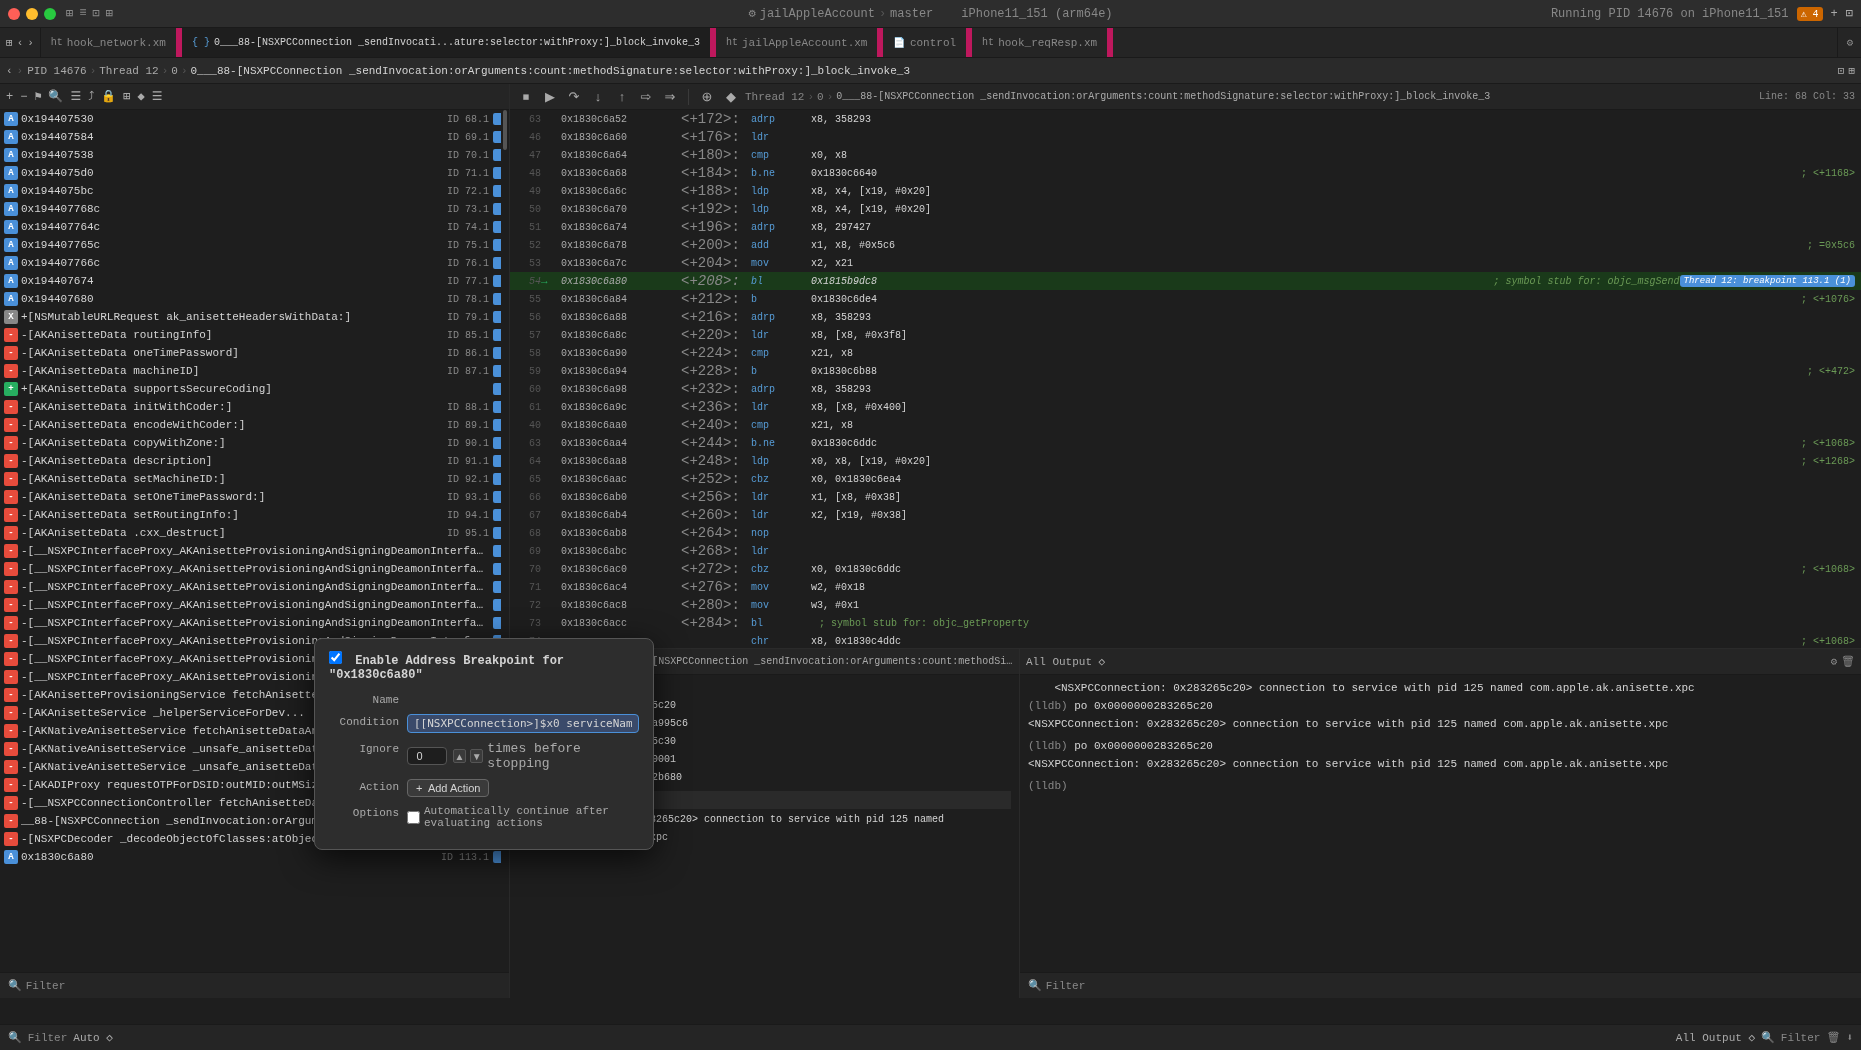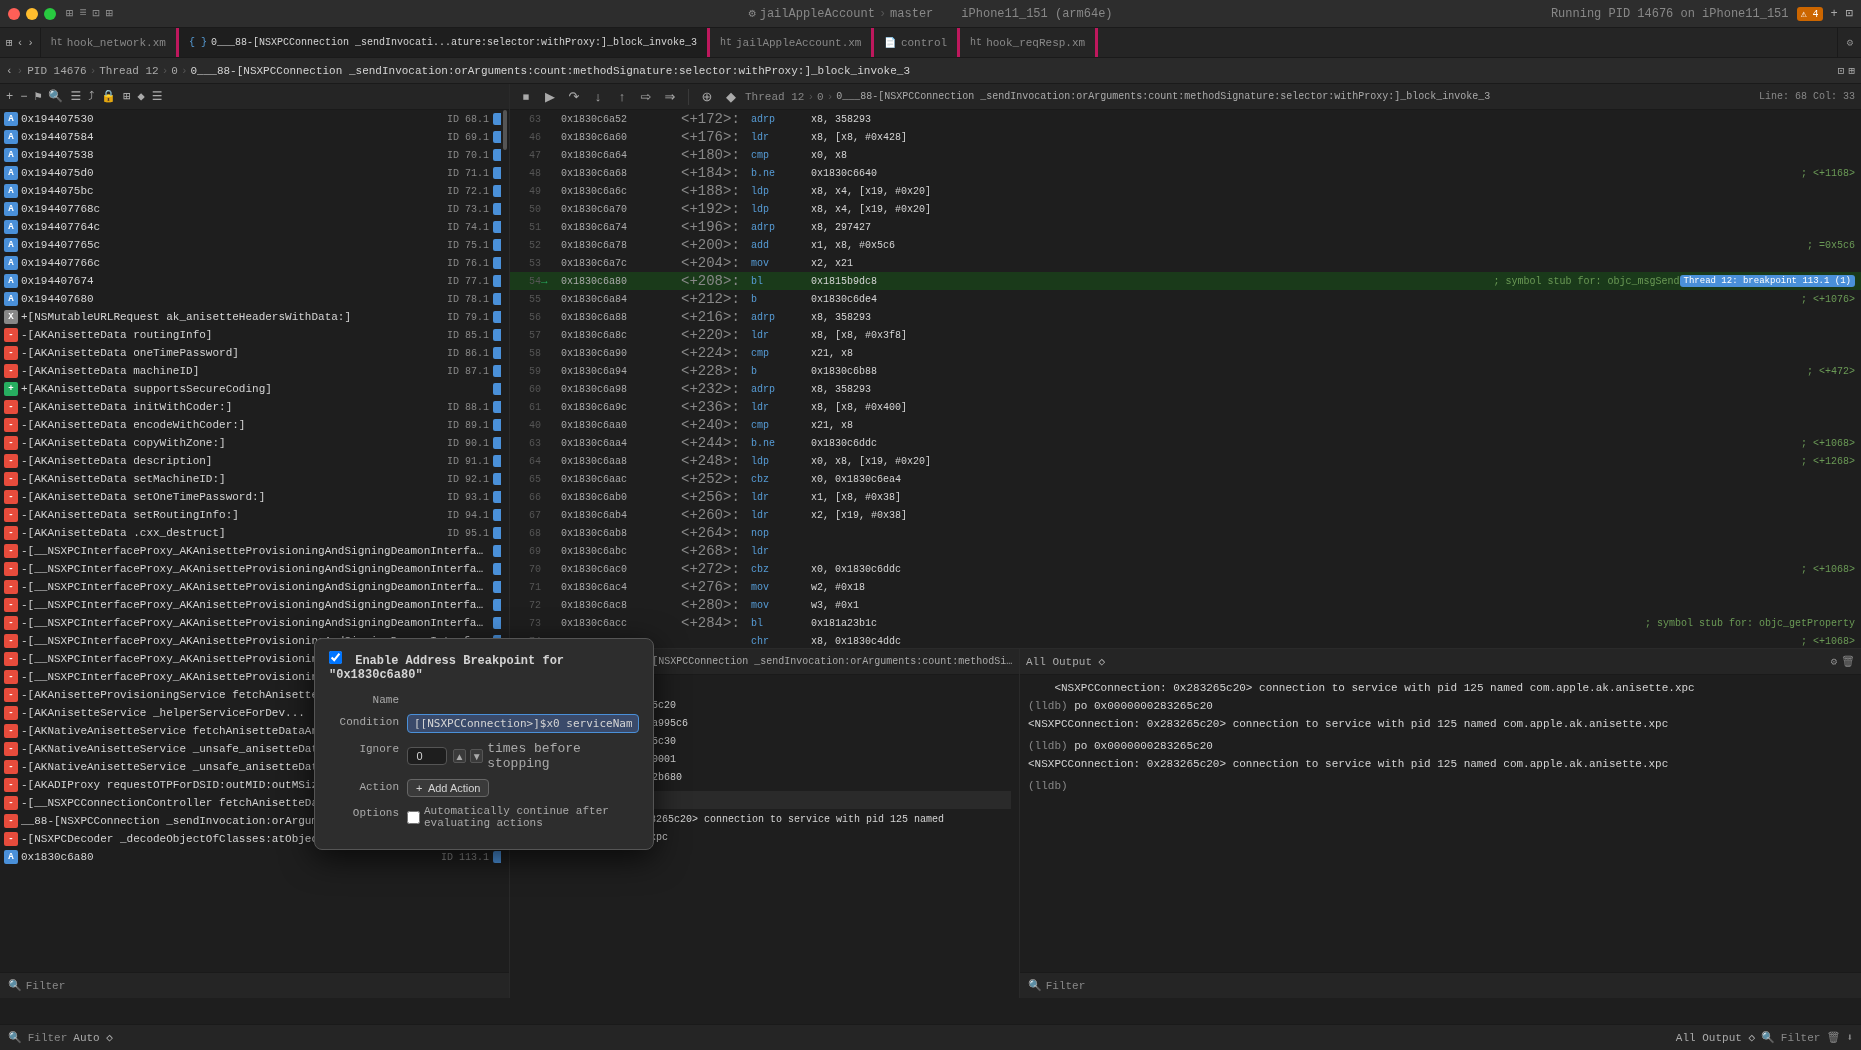--- a/index.html
+++ b/index.html
@@ -63,21 +63,21 @@
       display: flex;
       align-items: stretch;
       border-bottom: 1px solid #1a1a1a;
       overflow: hidden;
     }
     .tab {
       display: flex;
       align-items: center;
       padding: 0 10px;
       gap: 4px;
-      border-right: 3px solid #be185d;
+      border-right: 6px solid #be185d;
       color: #888;
       font-size: 11px;
       white-space: nowrap;
       min-width: 0;
       cursor: pointer;
     }
     .tab.active {
       background: #1e1e1e;
       color: #d4d4d4;
     }
@@ -841,21 +841,20 @@
     <span class="asm-instr">adrp</span>
     <span class="asm-operands">x8, 358293</span>
 
   </div>
         <div class="asm-line">
     <span class="asm-linenum">46</span>
     <span style="width:20px;flex-shrink:0;"></span>
     <span class="asm-addr">0x1830c6a60</span>
     <span class="asm-offset">&lt;+176&gt;:</span>
     <span class="asm-instr">ldr</span>
-    <span class="asm-operands">x8, [x8, #0x428]</span>
 
   </div>
         <div class="asm-line">
     <span class="asm-linenum">47</span>
     <span style="width:20px;flex-shrink:0;"></span>
     <span class="asm-addr">0x1830c6a64</span>
     <span class="asm-offset">&lt;+180&gt;:</span>
     <span class="asm-instr">cmp</span>
     <span class="asm-operands">x0, x8</span>
 
@@ -909,21 +908,21 @@
   </div>
         <div class="asm-line">
     <span class="asm-linenum">53</span>
     <span style="width:20px;flex-shrink:0;"></span>
     <span class="asm-addr">0x1830c6a7c</span>
     <span class="asm-offset">&lt;+204&gt;:</span>
     <span class="asm-instr">mov</span>
     <span class="asm-operands">x2, x21</span>
 
   </div>
-        <div class="asm-line" style="background: rgb(26, 58, 26);">
+        <div class="asm-line" style="background: rgb(26, 58, 26); font-style: italic;">
     <span class="asm-linenum">54</span>
     <span style="color:#27ae60;width:20px;flex-shrink:0;">→</span>
     <span class="asm-addr">0x1830c6a80</span>
     <span class="asm-offset">&lt;+208&gt;:</span>
     <span class="asm-instr">bl</span>
     <span class="asm-operands">0x1815b9dc8</span>
     <span class="asm-comment">; symbol stub for: objc_msgSend</span>
     <span class="asm-badge">Thread 12: breakpoint 113.1 (1)</span>
   </div>
         <div class="asm-line">
@@ -1091,21 +1090,20 @@
     <span class="asm-instr">mov</span>
     <span class="asm-operands">w3, #0x1</span>
 
   </div>
         <div class="asm-line">
     <span class="asm-linenum">73</span>
     <span style="width:20px;flex-shrink:0;"></span>
     <span class="asm-addr">0x1830c6acc</span>
     <span class="asm-offset">&lt;+284&gt;:</span>
     <span class="asm-instr">bl</span>
-    <span class="asm-operands">0x181a23b1c</span>
     <span class="asm-comment">; symbol stub for: objc_getProperty</span>
 
   </div>
         <div class="asm-line">
     <span class="asm-linenum">74</span>
     <span style="width:20px;flex-shrink:0;"></span>
     <span class="asm-addr"></span>
     <span class="asm-offset"></span>
     <span class="asm-instr">chr</span>
     <span class="asm-operands">x8, 0x1830c4ddc</span>

